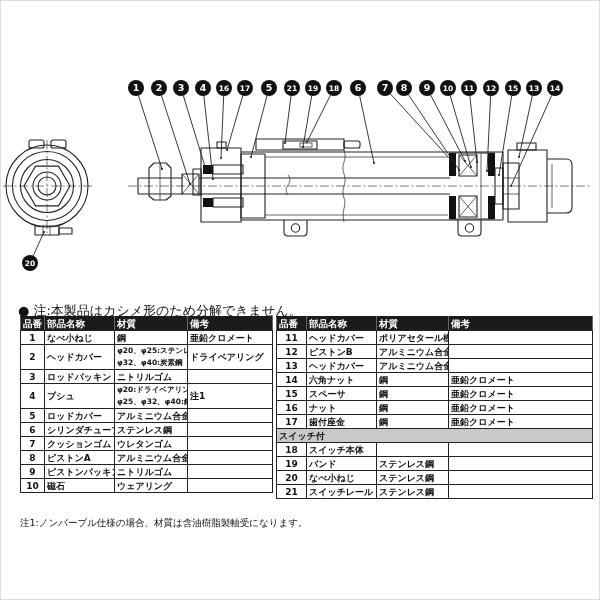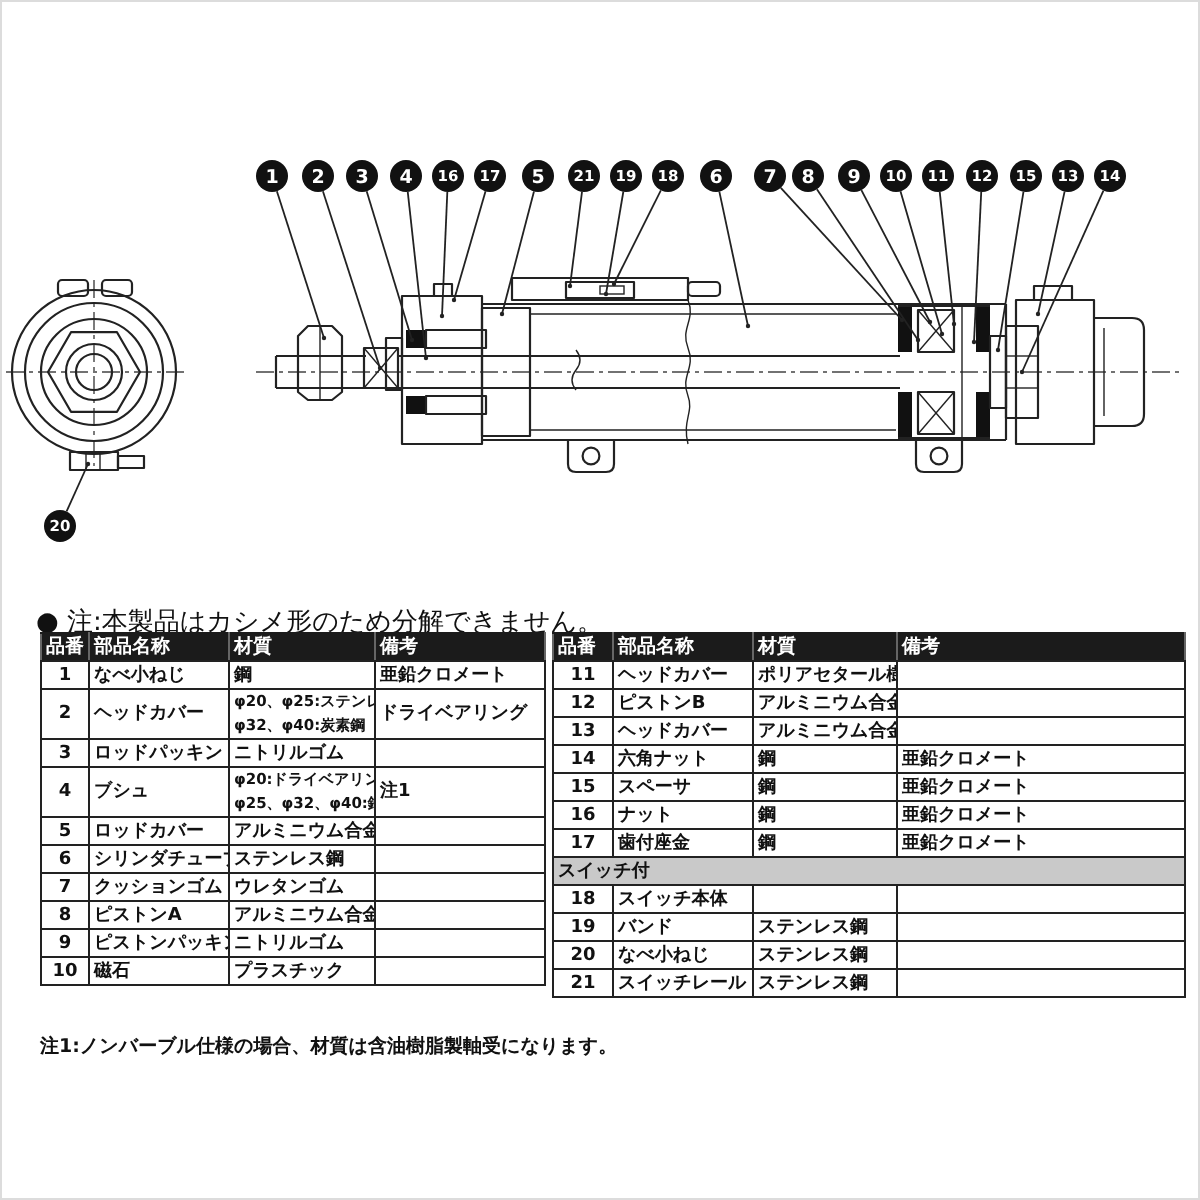--- a/index.html
+++ b/index.html
@@ -35,21 +35,21 @@
     border:1px solid #222; font-size:9px; font-weight:bold; padding:0 2px;
     height:13px; line-height:12px; overflow:hidden; white-space:nowrap;
     text-align:left; vertical-align:middle;
   }
   .tbl th { background:#1b1b1b; color:#ffffff; font-size:9.5px; border-color:#1b1b1b #666 #222 #666; }
   .tbl td.c-no { text-align:center; padding:0; }
   .mat-line { line-height:12px; }
   .mat-line.small { font-size:7.5px; }
   tr.subheader td { background:#c9c9c9; }
   .note-bottom {
-    position:absolute; left:20px; top:517px; font-size:9.5px; font-weight:bold;
+    position:absolute; left:20px; top:517px; font-size:9.5px; font-weight:normal;
     white-space:nowrap;
   }
 </style>
 </head>
 <body>
 
 <div class="frame"></div>
 
 <svg class="diagram" width="600" height="300" viewBox="0 0 600 300">
   <defs>
@@ -344,21 +344,21 @@
         <td>ピストンパッキン</td>
         <td>
           <div class="mat-line">ニトリルゴム</div>
         </td>
         <td></td>
       </tr>
       <tr>
         <td class="c-no">10</td>
         <td>磁石</td>
         <td>
-          <div class="mat-line">プラスチック</div>
+          <div class="mat-line">ウェアリング</div>
         </td>
         <td></td>
       </tr>
     </tbody>
 </table>
 
 <table class="tbl" id="tblR">
   <colgroup>
       <col style="width:30px">
       <col style="width:70px">

